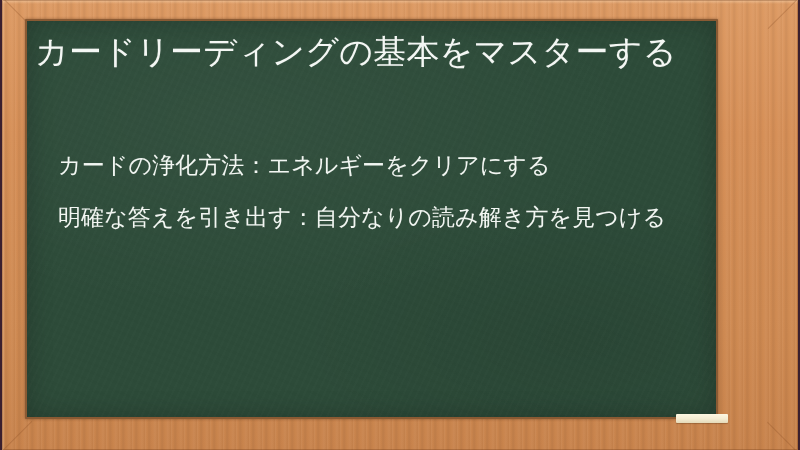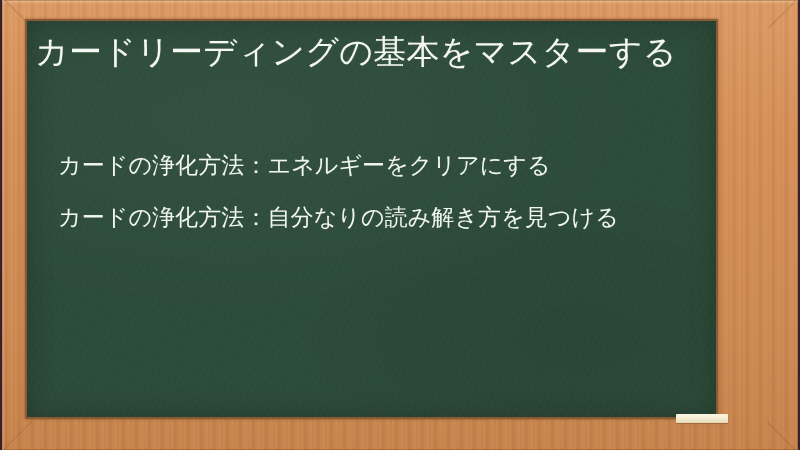--- a/index.html
+++ b/index.html
@@ -181,21 +181,21 @@
 
   <div class="board">
     <div class="board-noise"></div>
 
     <div class="content">
 
       <div class="title">カードリーディングの基本をマスターする</div>
 
       <ul class="bullets">
         <li class="bullet">カードの浄化方法：エネルギーをクリアにする</li>
-        <li class="bullet">カードの浄化方法：自分なりの読み解き方を見つける</li>
+        <li class="bullet">明確な答えを引き出す：自分なりの読み解き方を見つける</li>
       </ul>
 
     </div>
   </div>
 
   <div class="chalk"></div>
 
 </div>
 
 </body></html>

